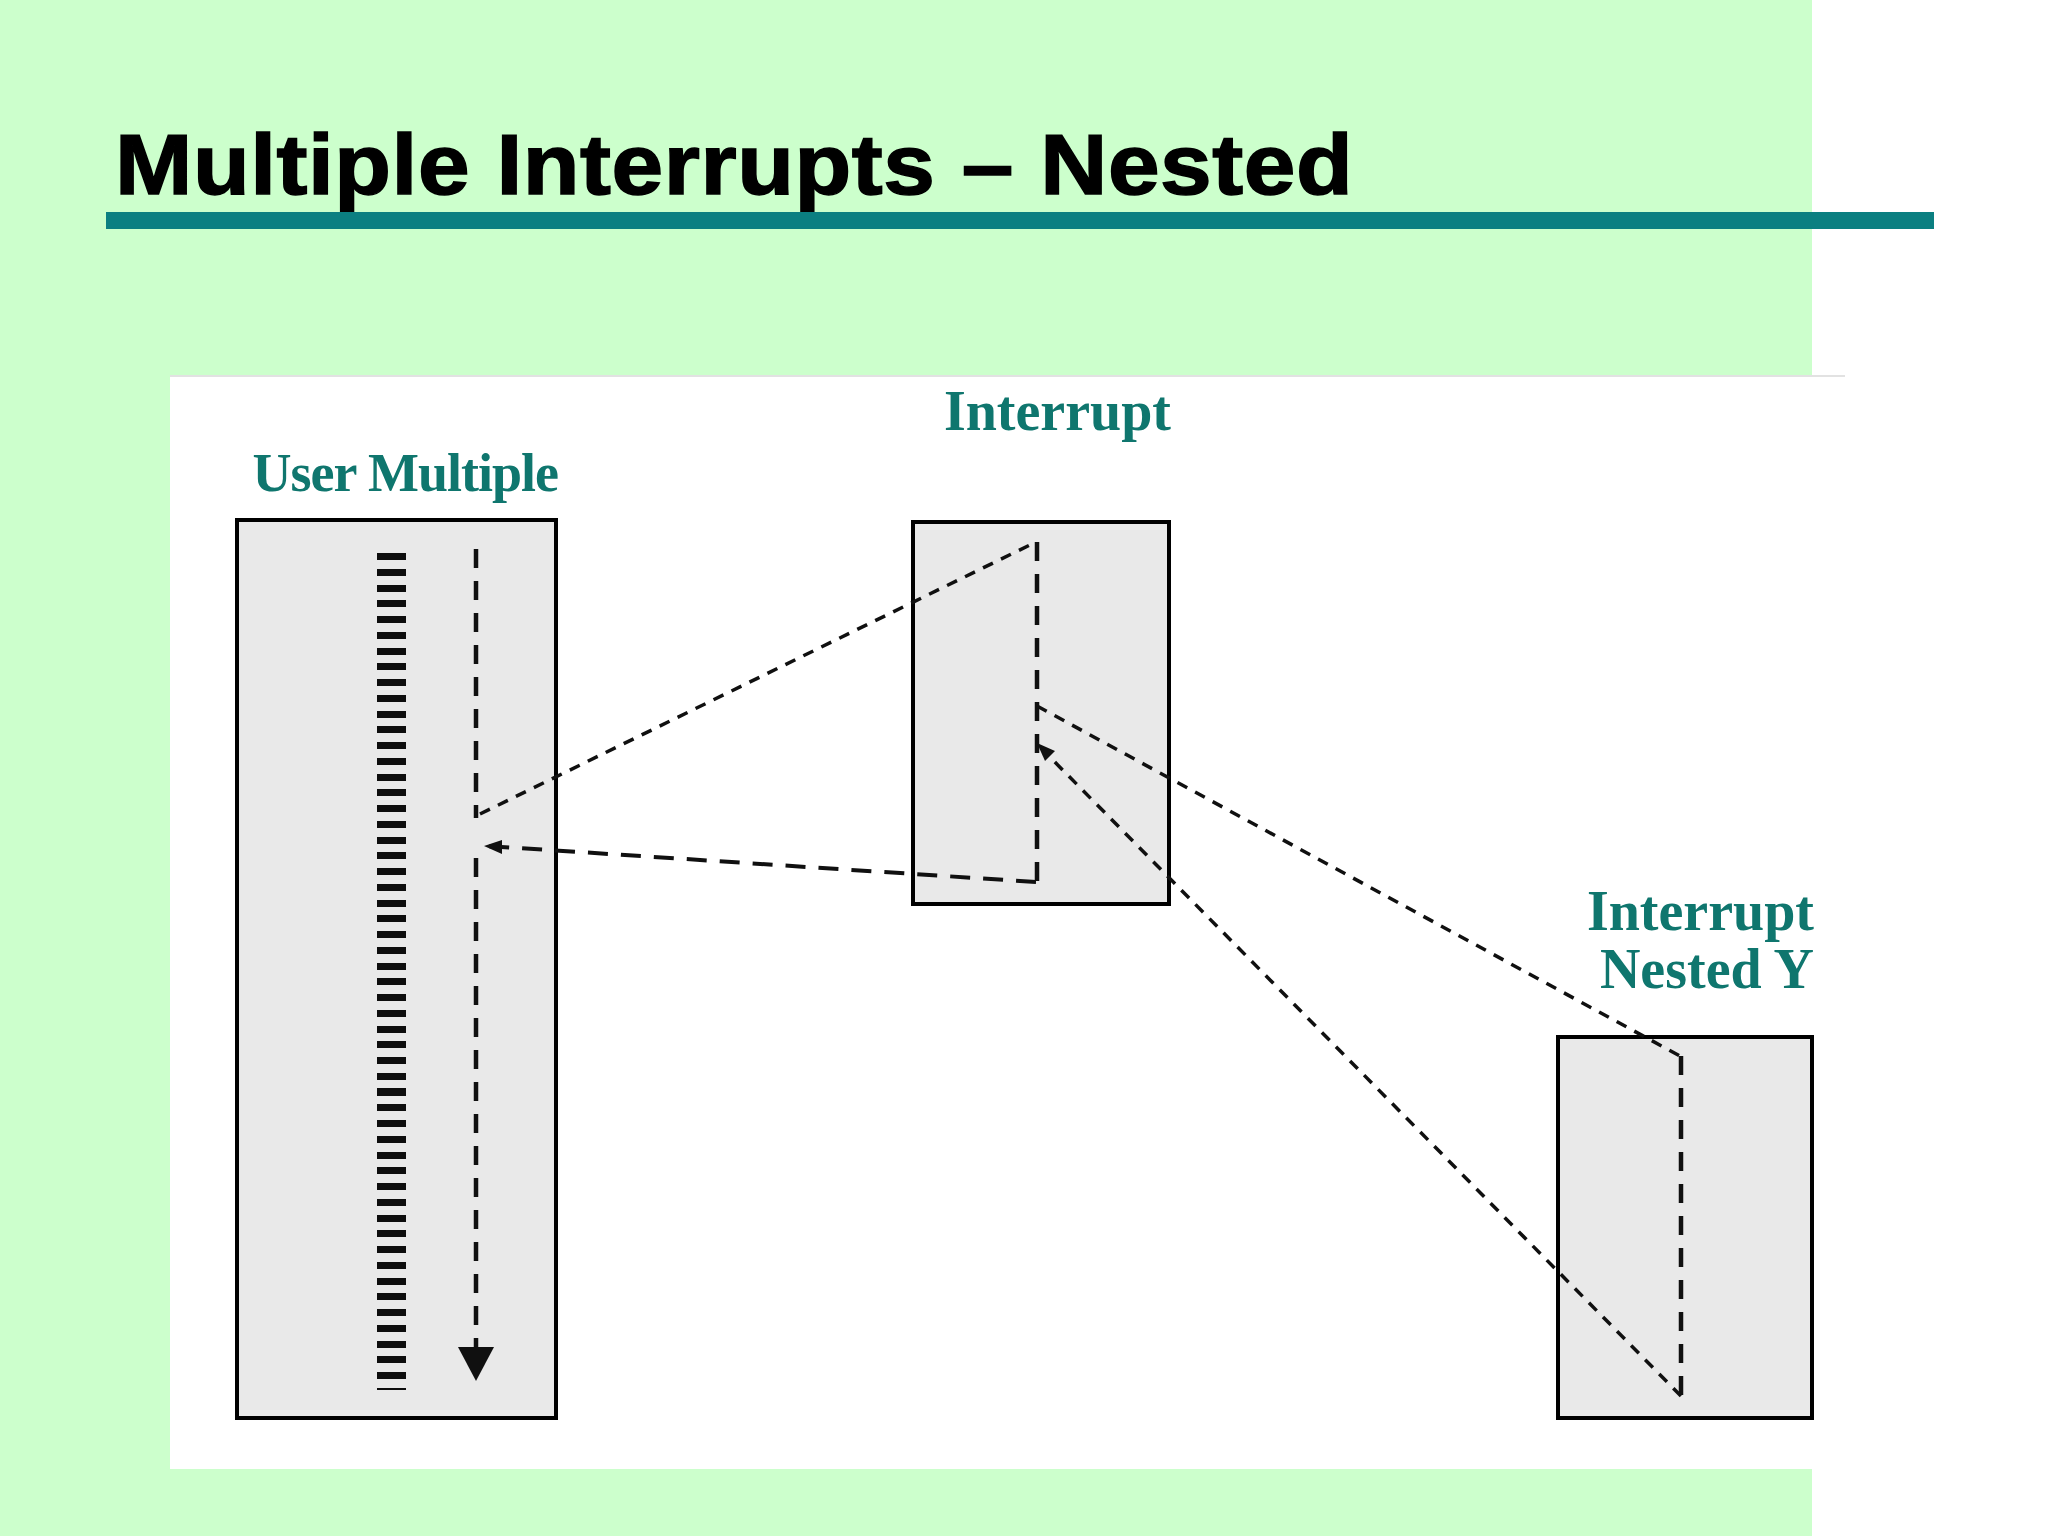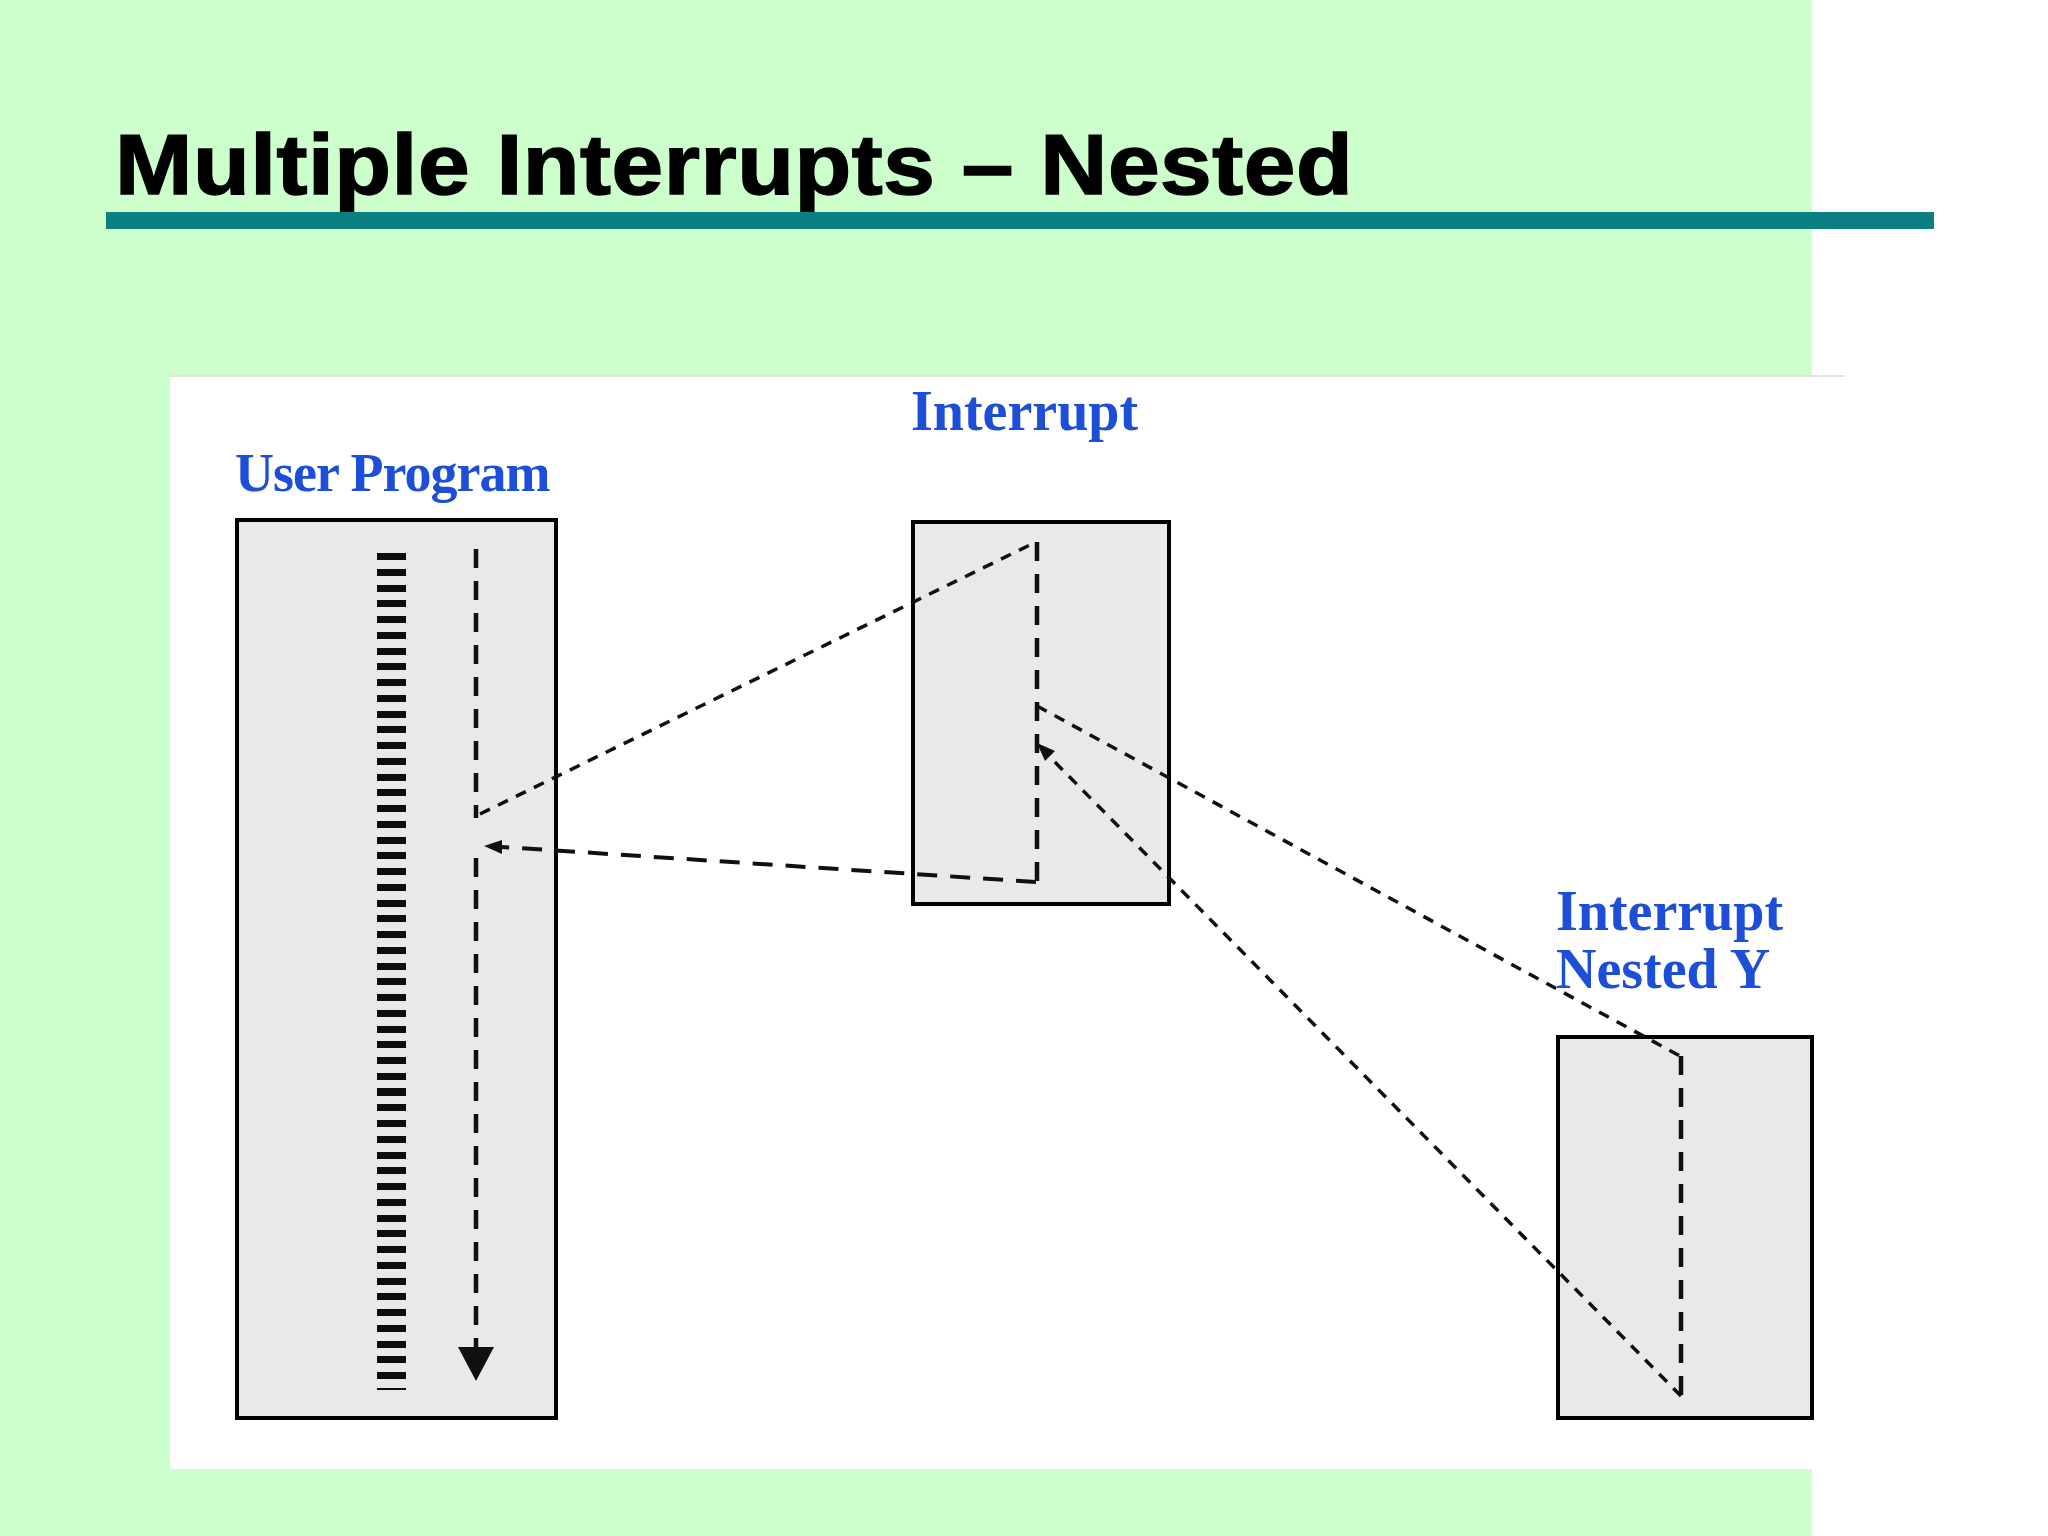--- a/index.html
+++ b/index.html
@@ -69,22 +69,22 @@
       to bottom,
       #0d0d0d 0px, #0d0d0d 7px,
       rgba(0,0,0,0) 7px, rgba(0,0,0,0) 15.75px
     );
   }
   
   .dlabel {
     position: absolute;
     font-family: "Liberation Serif", serif;
     font-weight: bold;
-    color: #1d4ed8;
-    text-align: left;
+    color: #0f766e;
+    text-align: right;
     white-space: nowrap;
   }
   .lbl-user { left: 235px; top: 445px; width: 323px; font-size: 54px; line-height: 56px; letter-spacing: -1px; }
   .lbl-x    { left: 911px; top: 382px; width: 260px; font-size: 56px; line-height: 58px; }
   .lbl-y    { left: 1556px; top: 882px; width: 258px; font-size: 56px; line-height: 58px; }
   .dlabel .line { display: block; }
   .flow-svg {
     position: absolute;
     left: 0;
     top: 0;
@@ -105,21 +105,21 @@
   <div class="title-rule"></div>
 
   <div class="figure"></div>
 
   <div class="pbox box-user"></div>
   <div class="pbox box-x"></div>
   <div class="pbox box-y"></div>
 
   <div class="hatch"></div>
 
-  <div class="dlabel lbl-user">User Program</div>
+  <div class="dlabel lbl-user">User Multiple</div>
 
   <div class="dlabel lbl-x">
     <span class="line">Interrupt</span>
   </div>
 
   <div class="dlabel lbl-y">
     <span class="line">Interrupt</span>
     <span class="line">Nested Y</span>
   </div>
 

